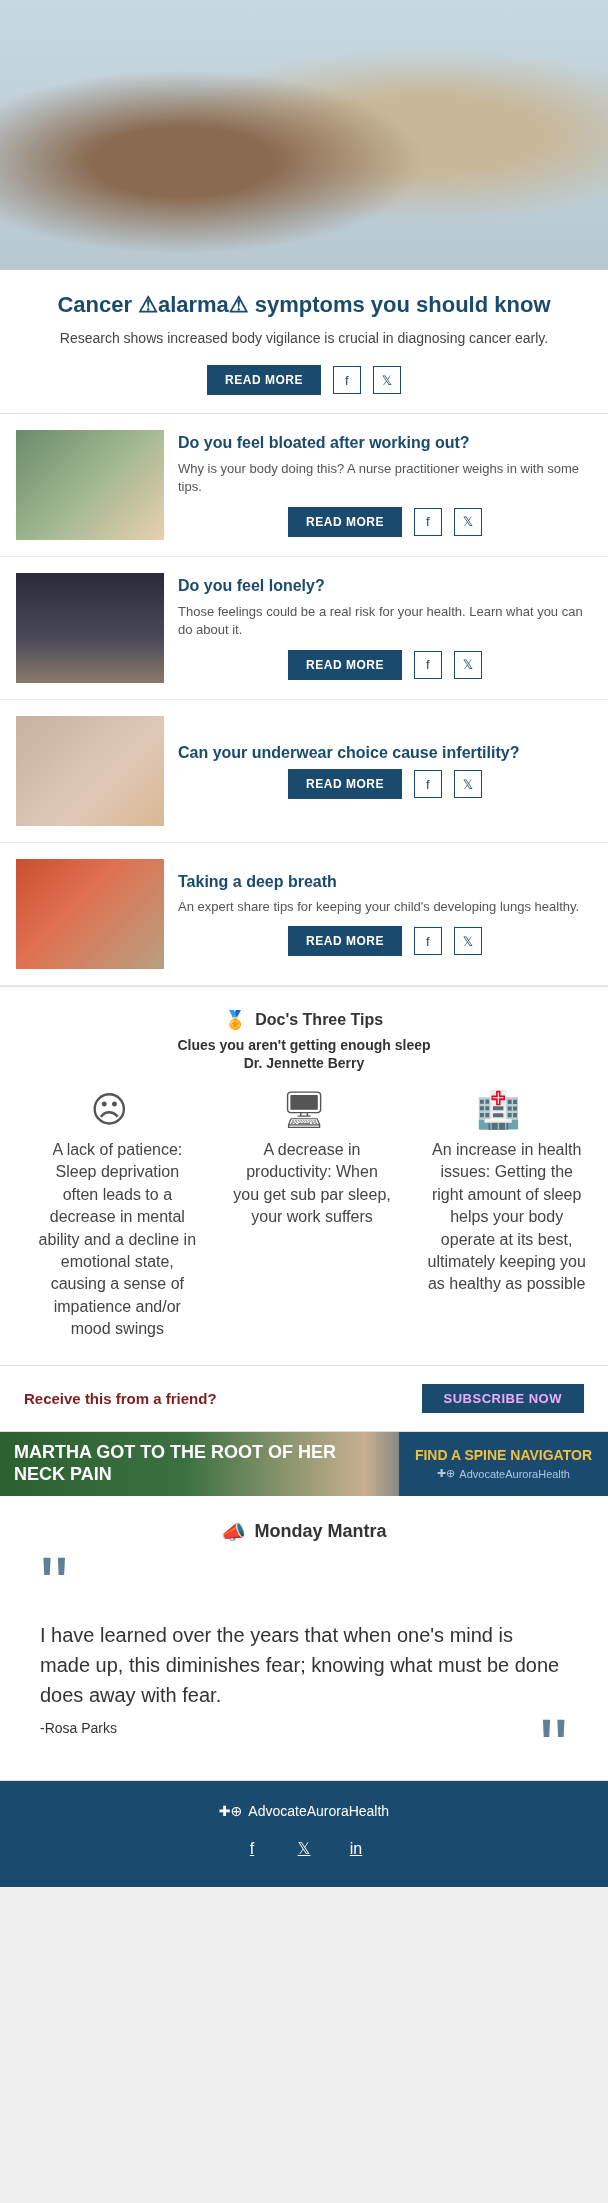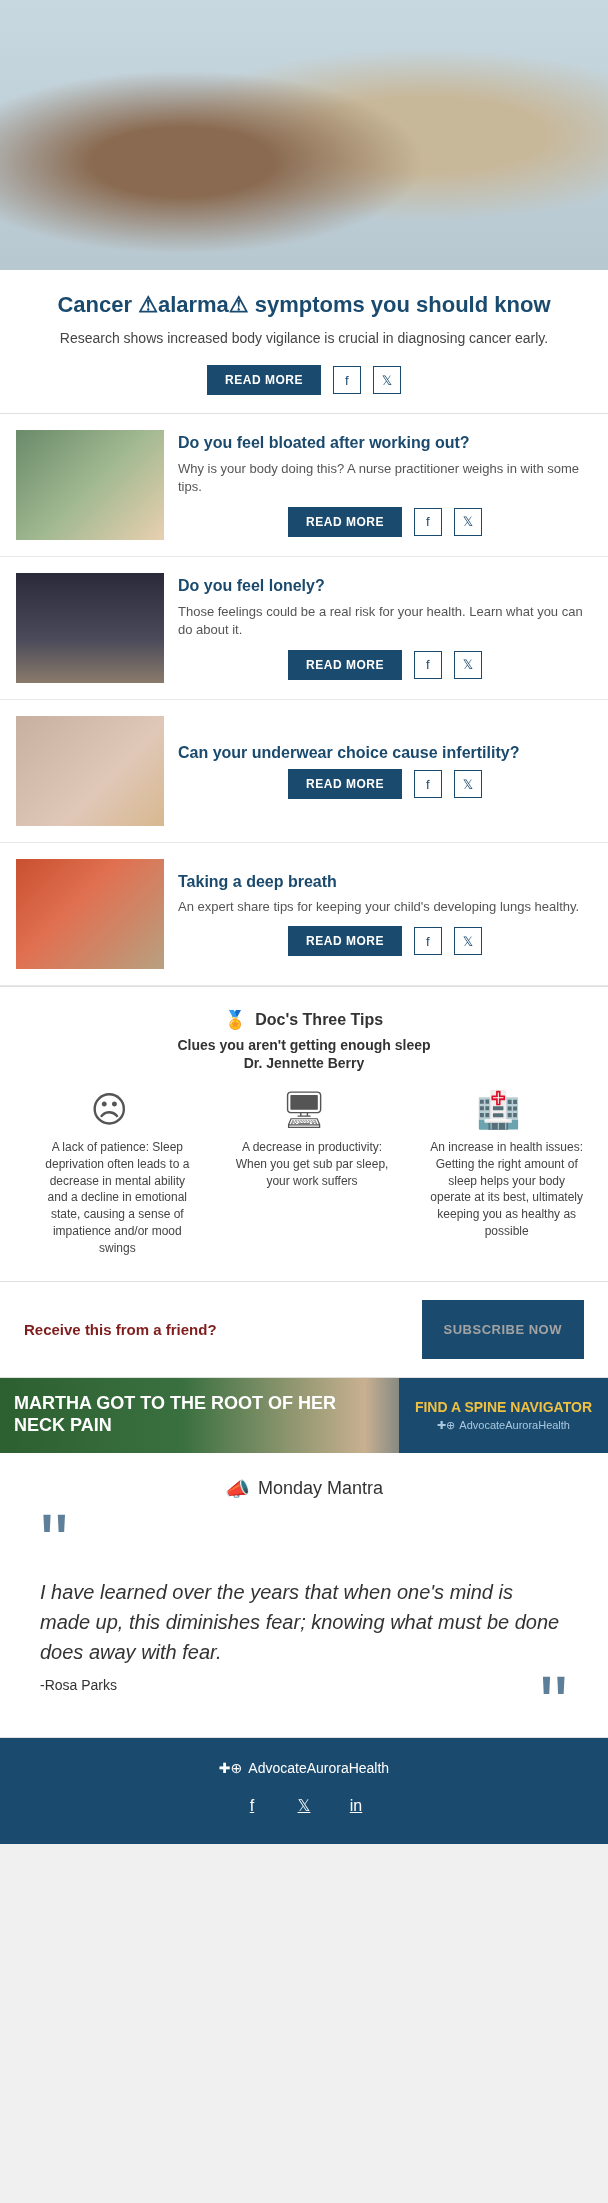--- a/index.html
+++ b/index.html
@@ -200,55 +200,55 @@
       text-align: center;
       padding: 0 6px;
     }
     .tip-icon {
       font-size: 36px;
       margin-bottom: 8px;
       color: #555;
       display: block;
     }
     .tip-text {
-      font-size: 12px;
+      font-size: 16px;
       color: #444;
       line-height: 1.4;
       margin-left: 16px;
     }
 
     
     .subscribe-bar {
       display: flex;
       align-items: center;
       justify-content: space-between;
       padding: 18px 24px;
       border-bottom: 1px solid #e0e0e0;
     }
     .subscribe-text {
       font-size: 15px;
       font-weight: bold;
       color: #7f1d1d;
     }
     .subscribe-btn {
       background: #1a4a6e;
-      color: #a3a3a3;
+      color: #f0abfc;
       border: none;
-      padding: 22px 22px;
+      padding: 7px 22px;
       font-size: 13px;
       font-weight: bold;
       cursor: pointer;
       letter-spacing: 0.5px;
       text-align: center;
     }
 
     
     .ad-banner {
       width: 100%;
-      height: 75px;
+      height: 64px;
       background: linear-gradient(90deg, #2d6030 0%, #3a7040 30%, #c8b090 60%, #1a4a6e 75%, #1a4a6e 100%);
       display: flex;
       align-items: center;
       overflow: hidden;
       position: relative;
       justify-content: space-between;
     }
     .ad-left {
       flex: 1;
       padding: 10px 14px;
@@ -298,39 +298,38 @@
       align-items: center;
       justify-content: center;
       gap: 8px;
       margin-bottom: 18px;
     }
     .mantra-icon {
       font-size: 20px;
     }
     .mantra-title {
       font-size: 18px;
-      font-weight: normal;
+      font-weight: bold;
       color: #333;
     }
     .mantra-body {
       position: relative;
       text-align: left;
       padding: 0 20px;
     }
     .open-quote {
       font-size: 80px;
       color: #1a4a6e;
       line-height: 0.6;
       display: block;
       margin-bottom: 10px;
       opacity: 0.7;
     }
     .mantra-quote {
       font-size: 20px;
-      font-style: italic;
       color: #333;
       line-height: 1.5;
       margin-bottom: 10px;
     }
     .mantra-author {
       font-size: 14px;
       color: #333;
       font-style: normal;
     }
     .close-quote {

